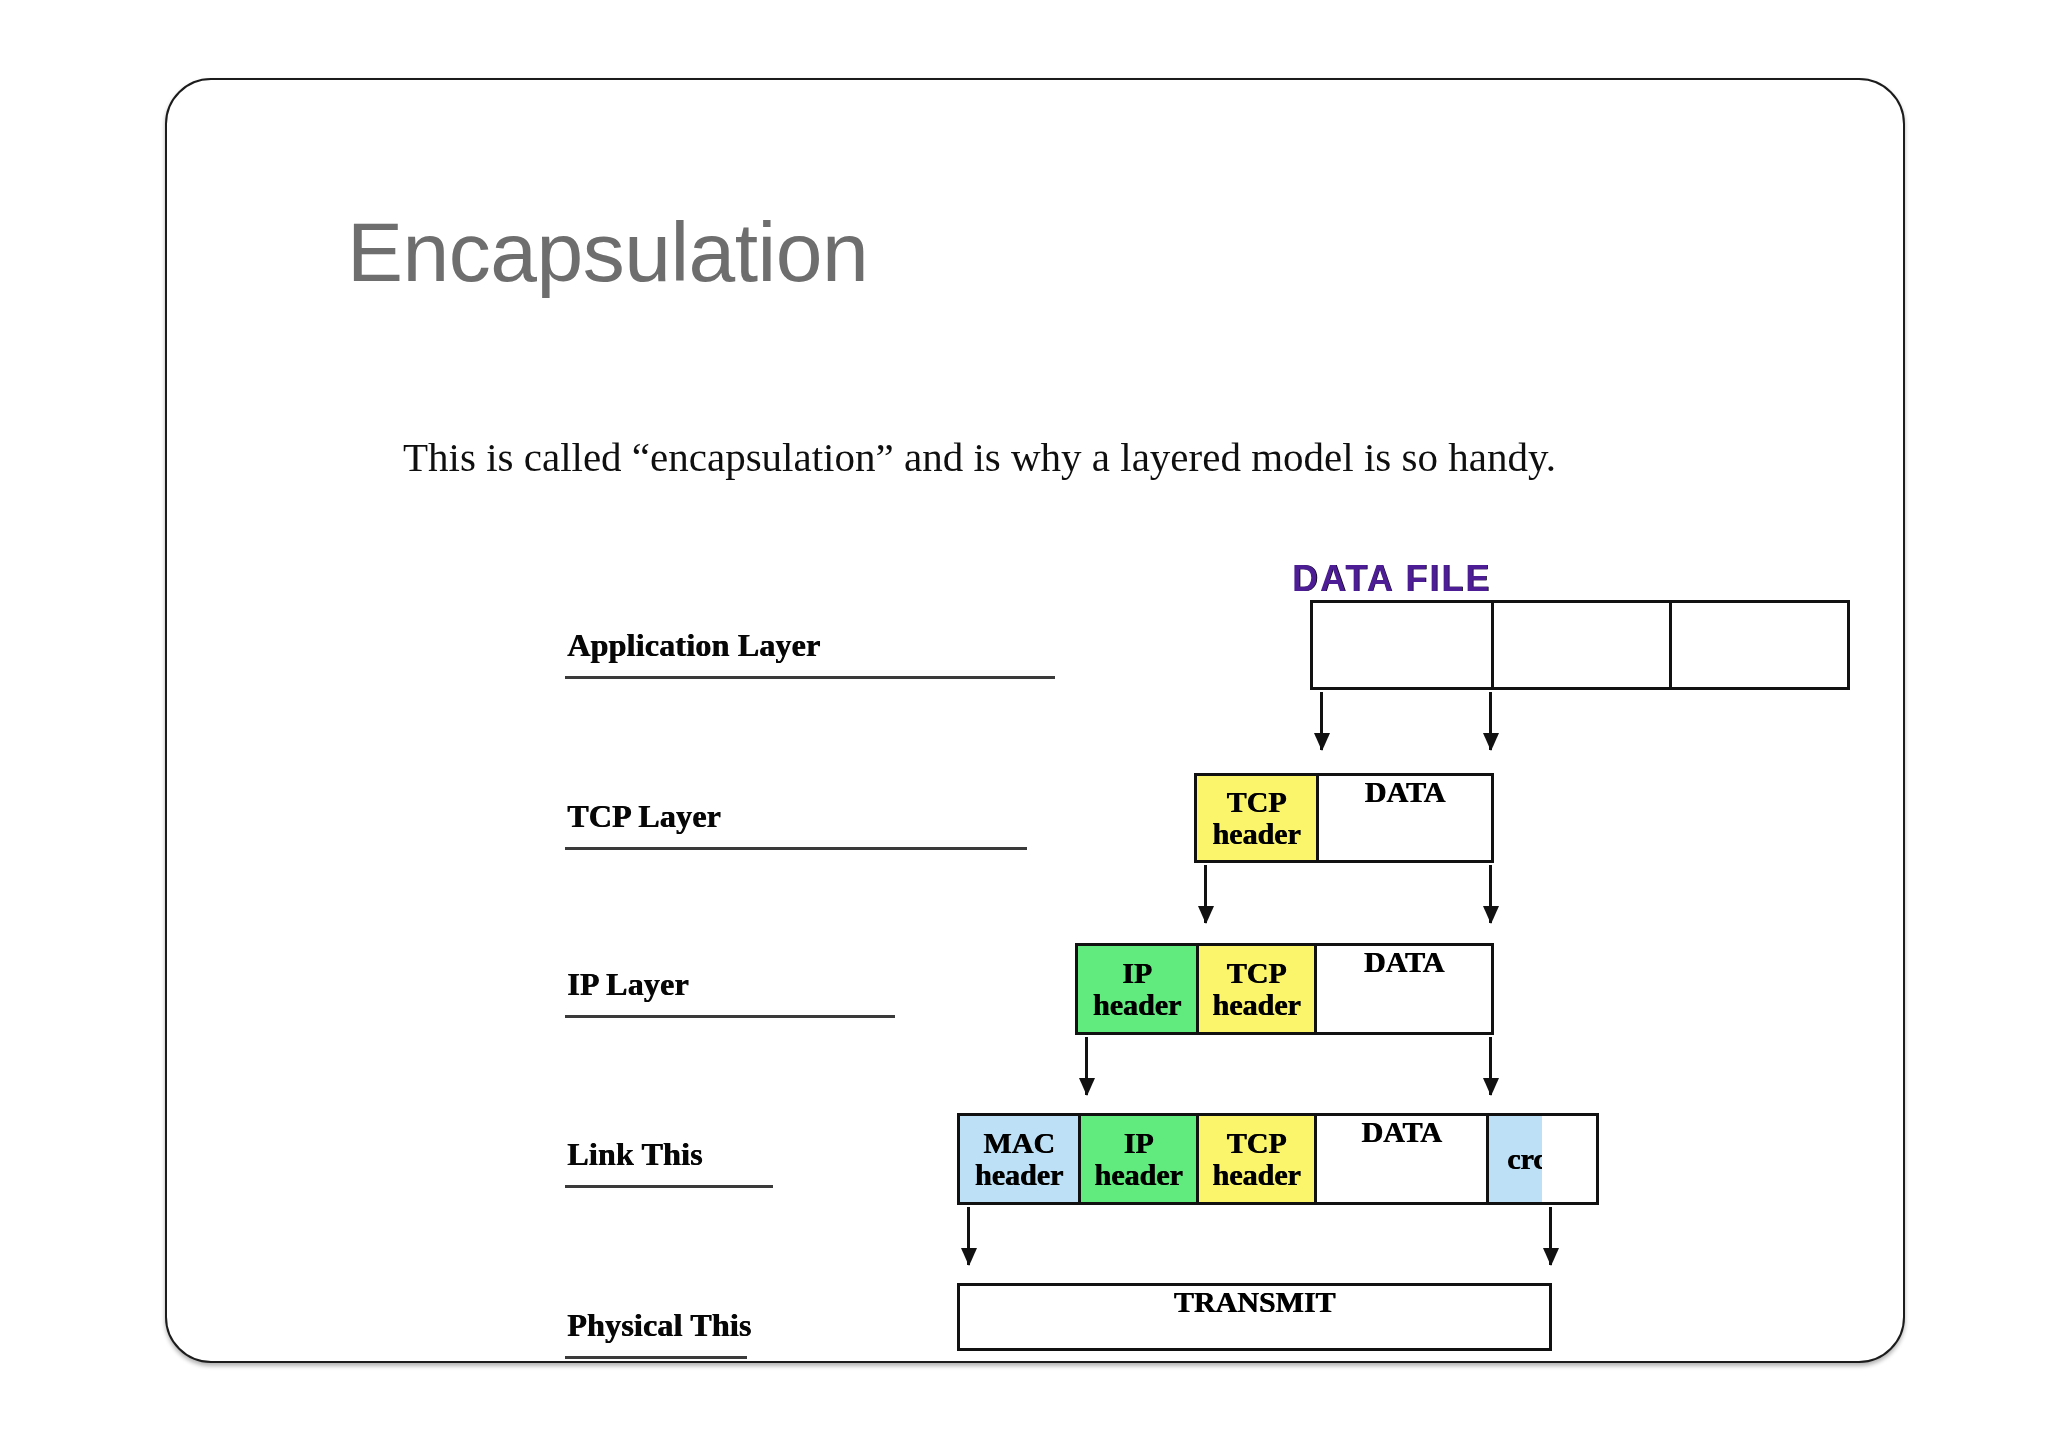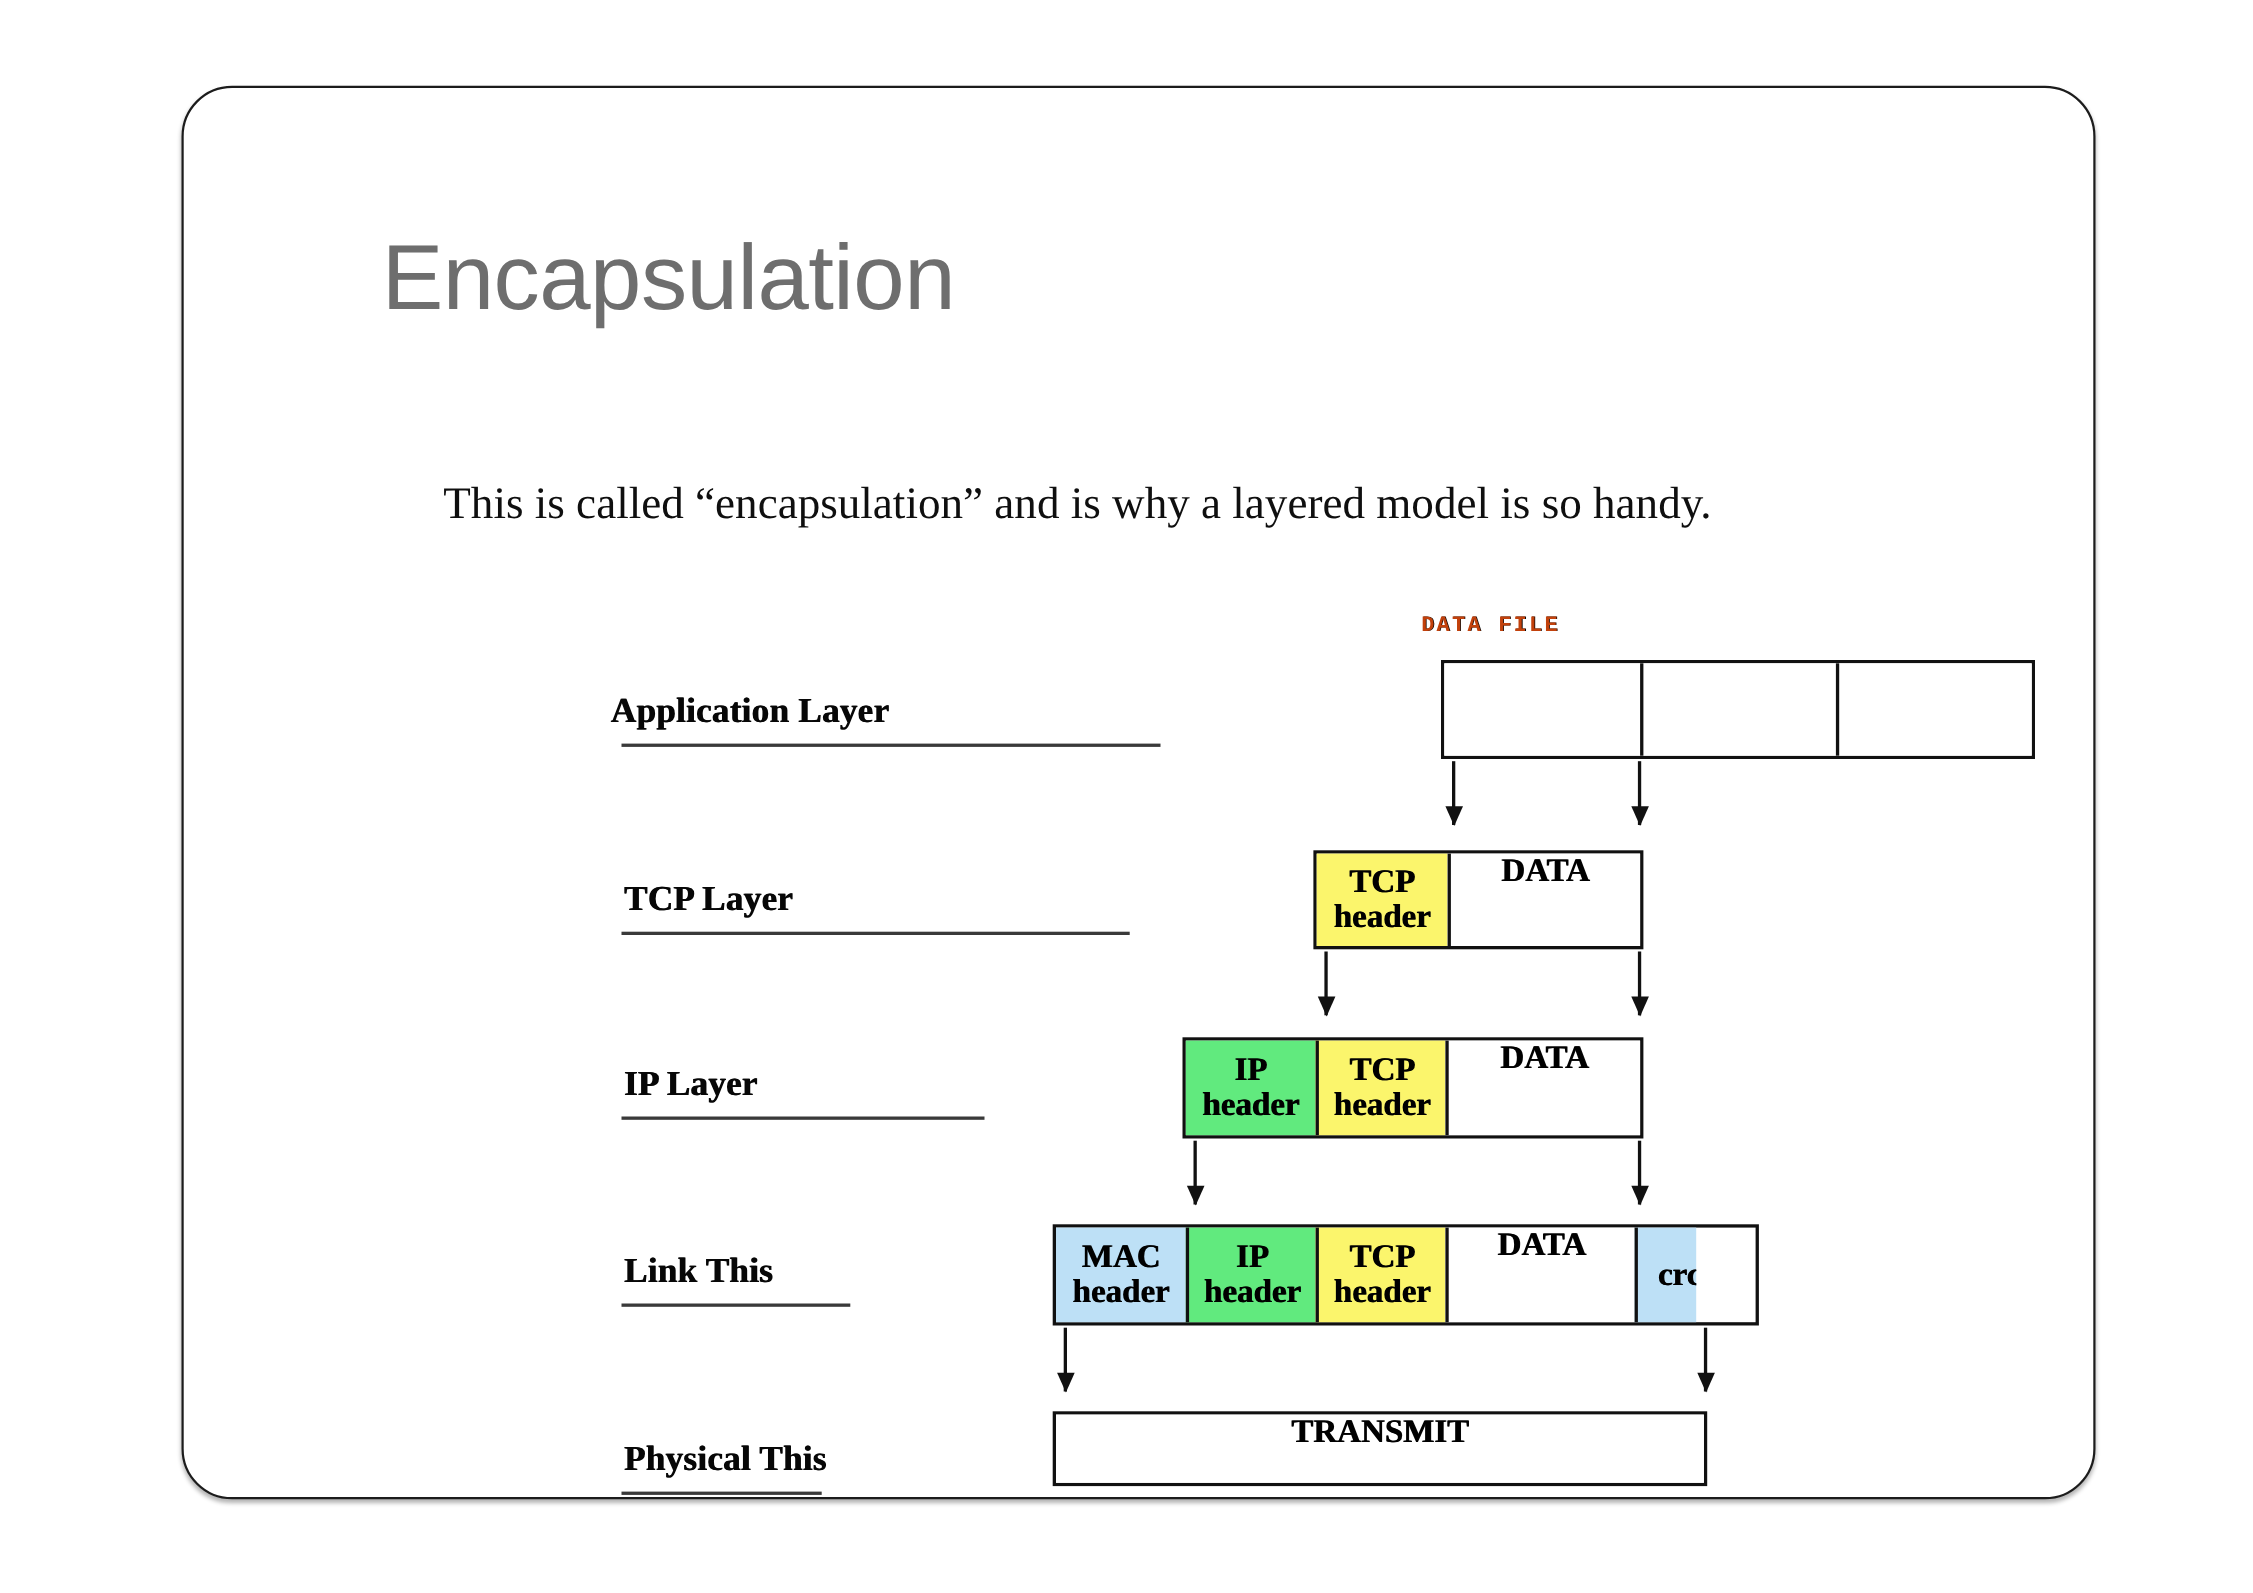--- a/index.html
+++ b/index.html
@@ -118,24 +118,24 @@
   .fill-green  { background: #61ea7e; }
   .fill-blue   { background: #bde0f6; }
   .fill-white  { background: #ffffff; }
 
   
   .datafile-row .cell { border-left-width: 3px; }
 
   
   .box-caption {
     position: absolute;
-    font-family: Liberation Mono, monospace;
+    font-family: Liberation Sans, sans-serif;
     font-weight: bold;
-    font-size: 20px;
-    color: #c2410c;
+    font-size: 36px;
+    color: #4c1d95;
     white-space: nowrap;
     letter-spacing: 2px;
     text-shadow: 0.7px 0 0 #070707;
   }
 
   
   .arrow {
     position: absolute;
     width: 3px;
     background: #111111;
@@ -161,21 +161,21 @@
   <div id="slide-card">
 
     <div id="slide-subtitle">This is called “encapsulation” and is why a layered model is so handy.</div>
 
     <div id="slide-title">Encapsulation</div>
 
     <div id="diagram">
 
       <div class="box-caption" style="left:1125px; top:478px;">DATA  FILE</div>
 
-      <div class="layer-label" style="left:388px; top:547px;">Application Layer</div>
+      <div class="layer-label" style="left:400px; top:547px;">Application Layer</div>
       <div class="label-rule" style="left:398px; top:596px; width:490px;"></div>
 
       <div class="packet-row datafile-row" style="left:1143px; top:520px; width:540px; height:90px;">
         <div class="cell fill-white" style="width: 180px; background: rgb(255, 255, 255);">
           <span class="l1"></span>
         </div>
         <div class="cell fill-white" style="width: 180px; background: rgb(255, 255, 255);">
           <span class="l1"></span>
         </div>
         <div class="cell fill-white" style="width: 180px; background: rgb(255, 255, 255);">

